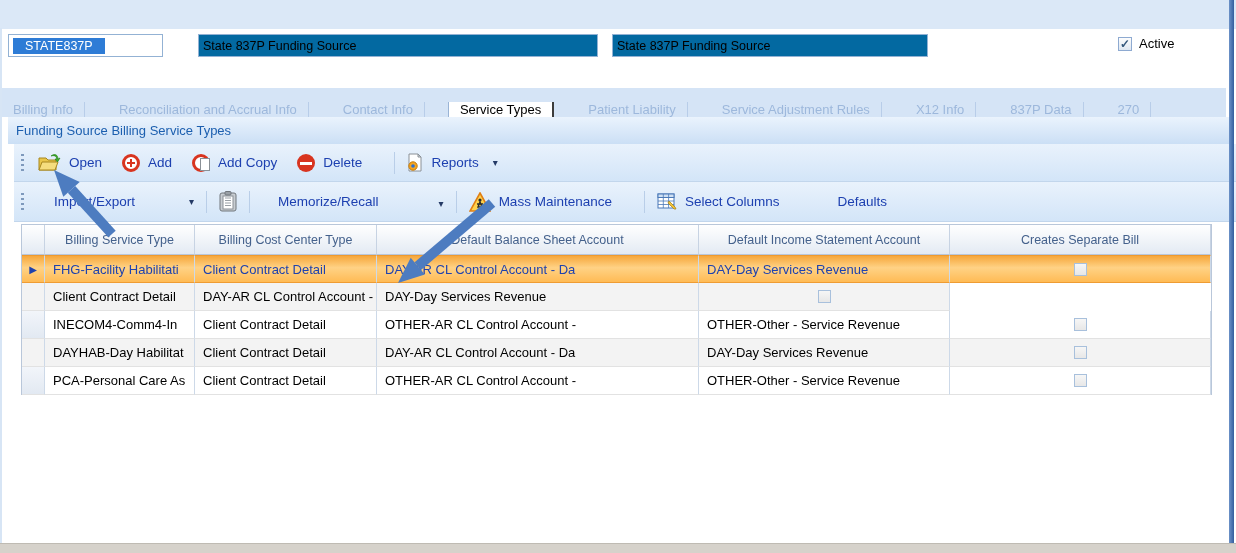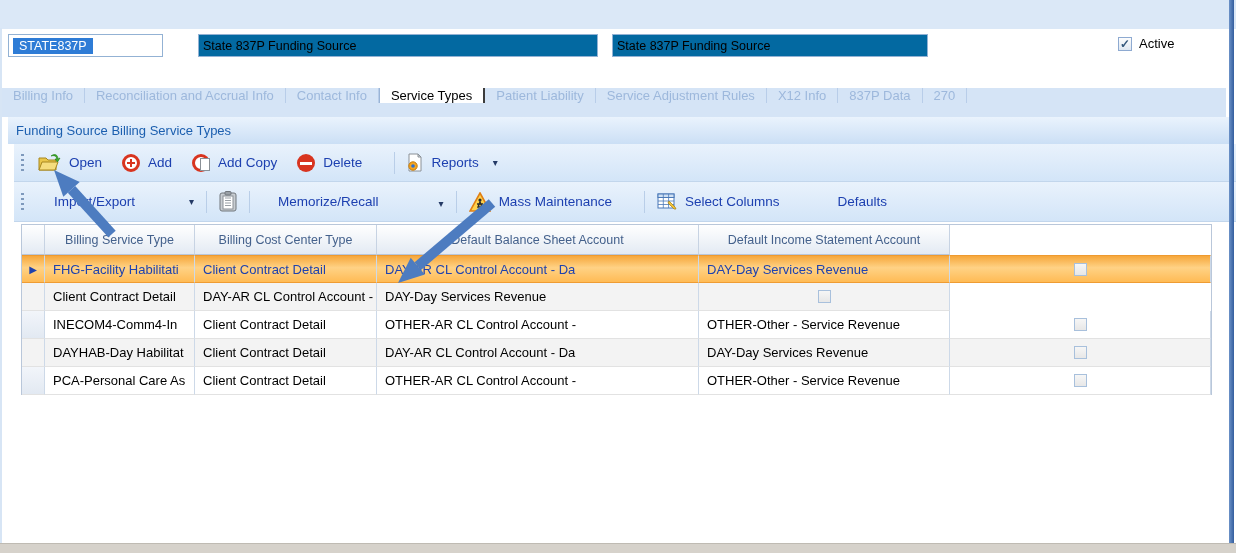--- a/index.html
+++ b/index.html
@@ -11,30 +11,30 @@
   .doc-tab { position:absolute; left:27px; top:3px; height:26px; padding:0 12px;
     background:linear-gradient(#fdfeff,#eaf2fb); border:1px solid #8faad0; border-bottom:none;
     border-radius:4px 4px 0 0; display:flex; align-items:center; gap:12px;
     color:#1f3f94; font-size:13px; z-index:2; }
   .doc-tab .close { color:#16335e; font-weight:bold; font-size:13px; cursor:default; }
 
   
   .field { position:absolute; height:23px; border:1px solid #93b2d4; background:#0369a1;
     font-size:12.5px; color:#000; display:flex; align-items:center; padding:0 4px; white-space:nowrap; overflow:hidden; }
   .code-input { left:8px; top:34px; width:155px; background:#fff; }
-  .code-input .sel { background:#2e7cd6; color:#fff; padding:1px 6px; }
+  .code-input .sel { background:#2e7cd6; color:#fff; padding:1px 12px; }
   .name-field { left:198px; top:34px; width:400px; }
   .desc-field { left:612px; top:34px; width:316px; }
   .active-wrap { position:absolute; left:1118px; top:36px; display:flex; align-items:center; gap:7px; font-size:13px; color:#000; }
   .cb { width:14px; height:14px; border:1px solid #8eaad1; background:linear-gradient(#fdfdfd,#dde6f0);
     display:inline-flex; align-items:center; justify-content:center; font-size:12px; color:#33577b; font-weight:bold; line-height:1; }
 
   
   .tab-strip { position:absolute; left:2px; top:88px; width:1224px; height:29px; background:#d5e4f6;
-    display:flex; align-items:flex-start; font-size:13px; color:#9db8dc; }
+    display:flex; align-items:flex-end; font-size:13px; color:#9db8dc;gap:23px; }
   .tab { display:flex; align-items:center; padding:0 11px; border-right:1px solid #b8cde9; white-space:nowrap; cursor:default; }
   .tab.active { background:#fff; color:#000; border-right:2px solid #3c3c3c; border-left:1px solid #9ab4d6; }
 
   
   .caption-bar { position:absolute; left:8px; top:117px; width:1224px; height:27px;
     background:linear-gradient(#eaf3fd,#cbdff5); color:#1c5faf; font-size:13px;
     display:flex; align-items:center; padding-left:8px; }
 
   
   .toolbar { position:absolute; left:14px; width:1224px; background:linear-gradient(#e9f2fc,#d3e5f8);
@@ -209,20 +209,21 @@
     </span>
   </div>
 
   <div class="grid">
     <div class="g-row">
       <div class="hcell"></div>
       <div class="hcell">Billing Service Type</div>
       <div class="hcell">Billing Cost Center Type</div>
       <div class="hcell">Default Balance Sheet Account</div>
       <div class="hcell">Default Income Statement Account</div>
+      <div class="hcell">Creates Separate Bill</div>
     </div>
 
     <div class="g-row selected">
       <div class="cell selcell">
           <span>▶</span>
         </div>
       <div class="cell">FHG-Facility Habilitati</div>
       <div class="cell">Client Contract Detail</div>
       <div class="cell">DAY-AR CL Control Account - Da</div>
       <div class="cell">DAY-Day Services Revenue</div>

